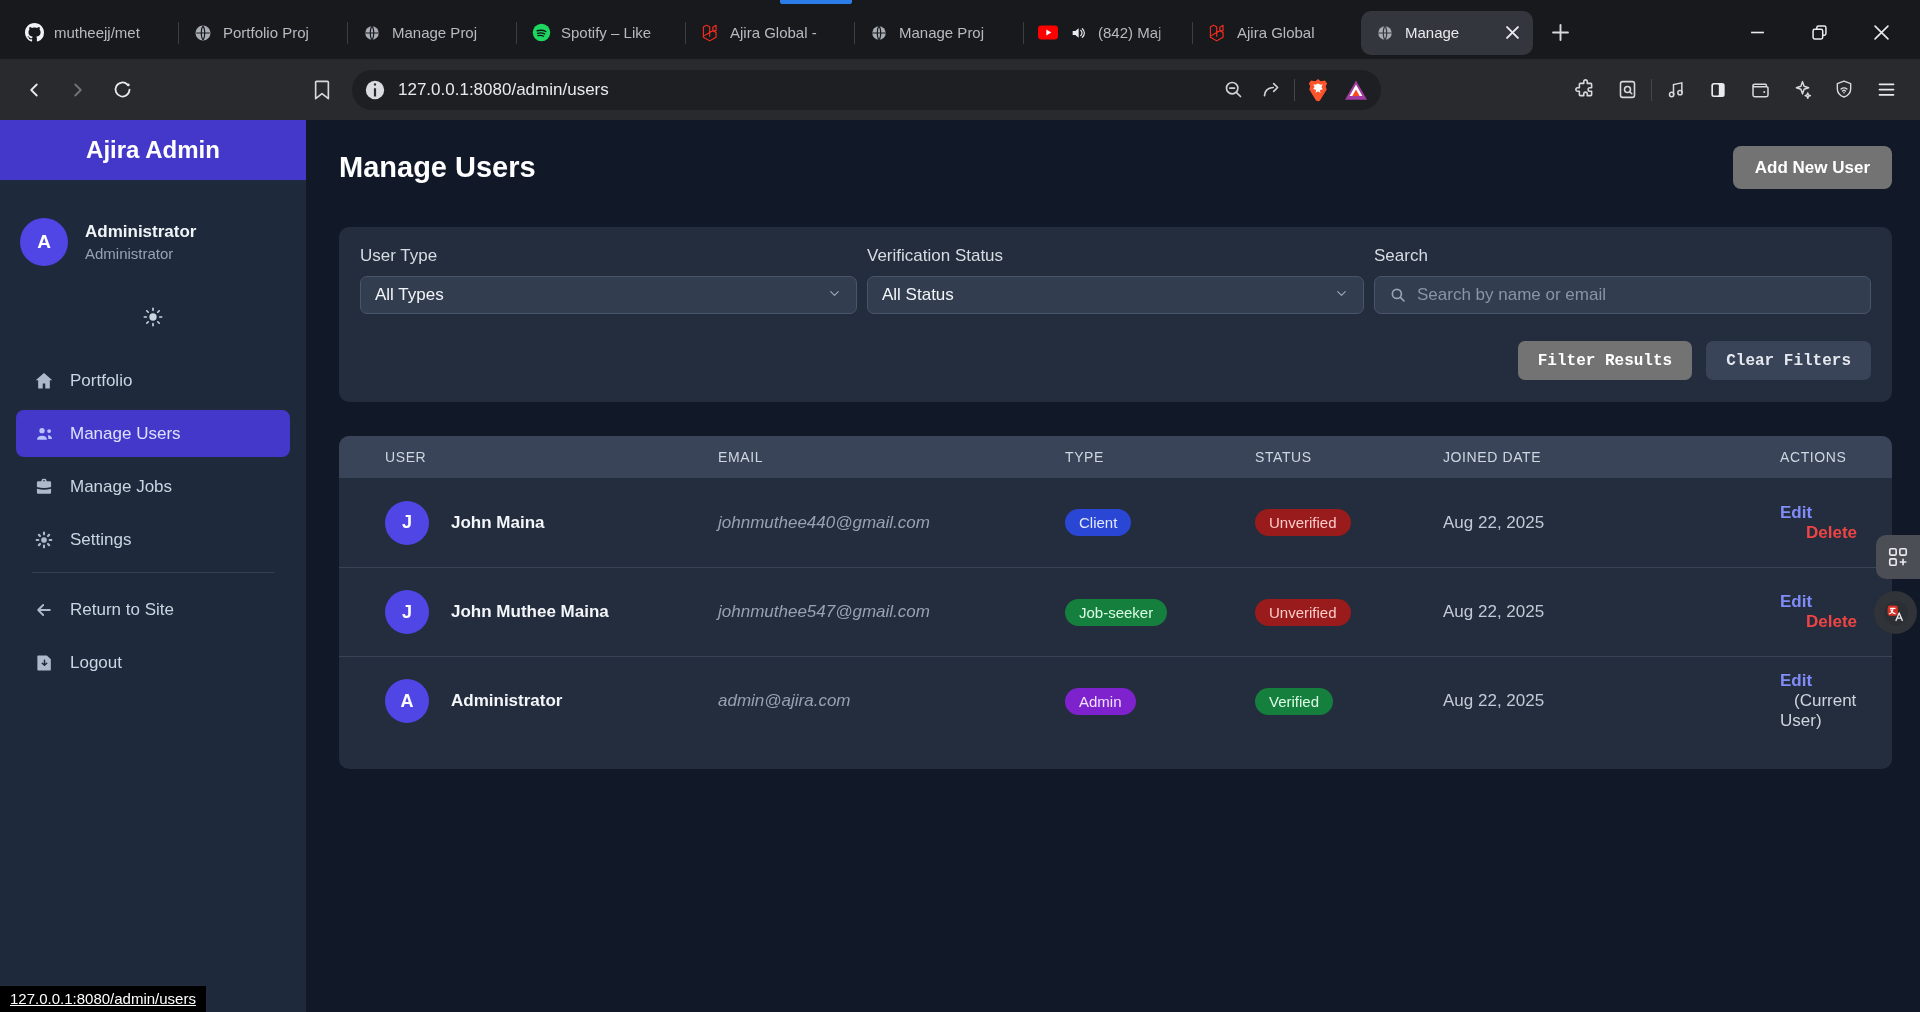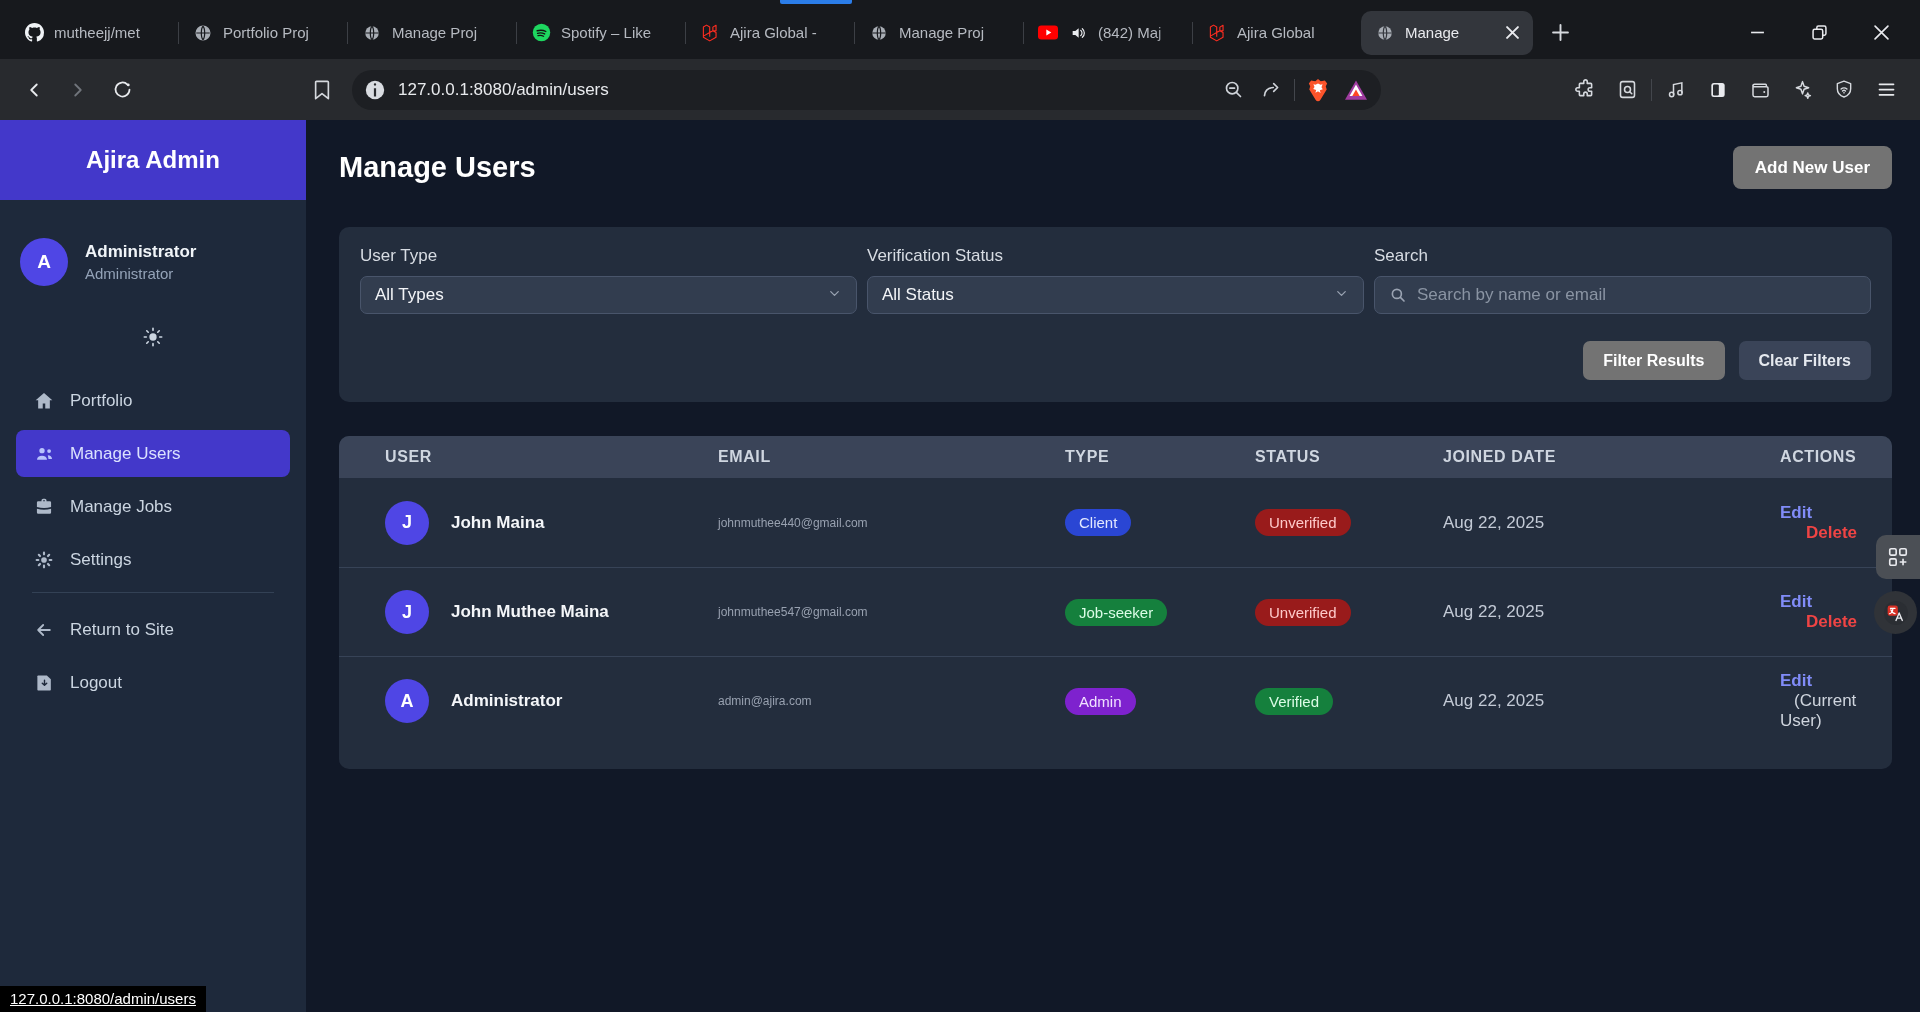--- a/index.html
+++ b/index.html
@@ -41,21 +41,21 @@
   .url-icon { width:30px; height:30px; display:flex; align-items:center; justify-content:center;
     color:#cfd3d9; flex:0 0 auto; }
   .v-sep { width:1px; height:22px; background:#43464c; flex:0 0 auto; }
   .toolbar-right { margin-left:auto; display:flex; align-items:center; gap:6px; }
 
   
   .page { display:flex; height:892px; }
 
   
   .sidebar { width:306px; background:#1e293b; flex:0 0 auto; display:flex; flex-direction:column; }
-  .brand { height:80px; background:#4338ca; display:flex; align-items:center; justify-content:center;
+  .brand { height:60px; background:#4338ca; display:flex; align-items:center; justify-content:center;
     color:#ffffff; font-size:24px; font-weight:bold; }
   .profile { display:flex; align-items:center; gap:17px; padding:0 20px; margin-top:38px; }
   .avatar { width:48px; height:48px; border-radius:50%; background:#4f46e5; color:#fff;
     display:flex; align-items:center; justify-content:center; font-size:19px; font-weight:bold;
     flex:0 0 auto; }
   .profile-name { color:#f1f5f9; font-size:17px; font-weight:bold; }
   .profile-role { color:#94a3b8; font-size:15px; margin-top:3px; }
   .theme-row { display:flex; justify-content:center; margin:31px 0 20px; }
   .theme-btn { width:40px; height:40px; display:flex; align-items:center; justify-content:center;
     color:#cbd5e1; border-radius:8px; }
@@ -80,38 +80,38 @@
   .filter-grid { display:grid; grid-template-columns:1fr 1fr 1fr; gap:10px; }
   .field-label { color:#d7dce3; font-size:17px; margin-bottom:10px; }
   .control { height:38px; background:#323d4f; border:1px solid #49556b; border-radius:7px;
     display:flex; align-items:center; padding:0 14px; }
   .select-value { color:#f3f5f8; font-size:17px; flex:1; }
   .chev { color:#9aa3b2; }
   .search-input { flex:1; background:transparent; border:none; outline:none; color:#e8edf4;
     font-size:17px; font-family:inherit; margin-left:10px; }
   .search-input::placeholder { color:#8a94a3; }
   .search-ic { color:#9aa3b2; display:flex; }
-  .filter-actions { display:flex; justify-content:flex-end; gap:14px; margin-top:27px; }
+  .filter-actions { display:flex; justify-content:flex-end; gap:14px; margin-top:27px;font-family:Liberation Mono, monospace; }
   .btn-filter { height:39px; padding:0 20px; font-size:16px; border-radius:7px; }
   .btn-gray { background:#3a4458; color:#e5e9ef; border-radius:7px; font-weight:bold; }
 
   .table-card { margin-top:34px; padding-bottom:24px; overflow:hidden; }
   .t-grid { display:grid; grid-template-columns:333px 347px 190px 188px 337px 1fr;
     align-items:center; padding:0 28px; }
   .t-head { height:42px; background:#3a4458; }
-  .th { color:#cfd6e0; font-size:16px; font-weight:bold; letter-spacing:.6px; padding-left:18px; }
+  .th { color:#cfd6e0; font-size:14px; font-weight:normal; letter-spacing:.6px; padding-left:18px; }
   .th.right, .td.right { padding-right:3px; }
   .t-row { height:89px; }
   .t-row + .t-row { border-top:1px solid #374357; }
   .td { padding-left:18px; }
   .user-cell { display:flex; align-items:center; gap:22px; }
   .row-avatar { width:44px; height:44px; border-radius:50%; background:#4f46e5; color:#fff;
     display:flex; align-items:center; justify-content:center; font-size:18px; font-weight:bold; }
   .user-name { color:#f4f6f9; font-size:17px; font-weight:bold; }
-  .email { color:#98a1b0; font-size:12px; }
+  .email { color:#98a1b0; font-size:17px;font-style:italic; }
   .joined { color:#c3cad6; font-size:17px; }
   .badge { display:inline-block; padding:5px 14px; border-radius:999px; font-size:15px;
     font-weight:normal; }
   .badge--blue { background:#2a46d4; color:#e3e9ff; }
   .badge--green { background:#15803d; color:#dcfce7; }
   .badge--purple { background:#7e22ce; color:#f0e1ff; }
   .badge--red { background:#991b1b; color:#fecaca; }
   .link { font-size:17px; font-weight:bold; cursor:pointer; }
   .link-edit { color:#818cf8; }
   .link-delete { color:#ef4444; margin-left:26px; }

